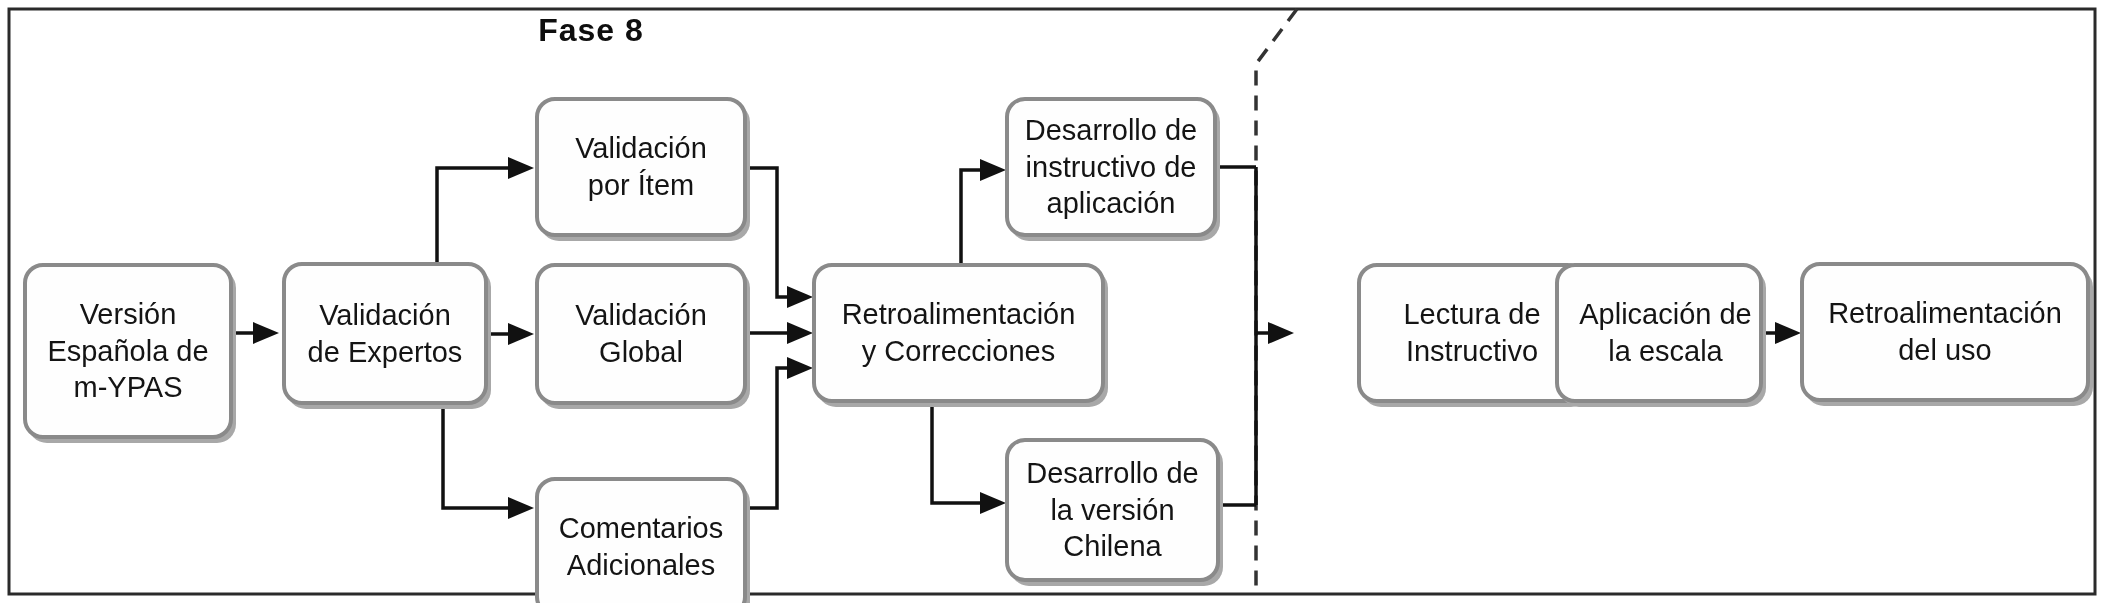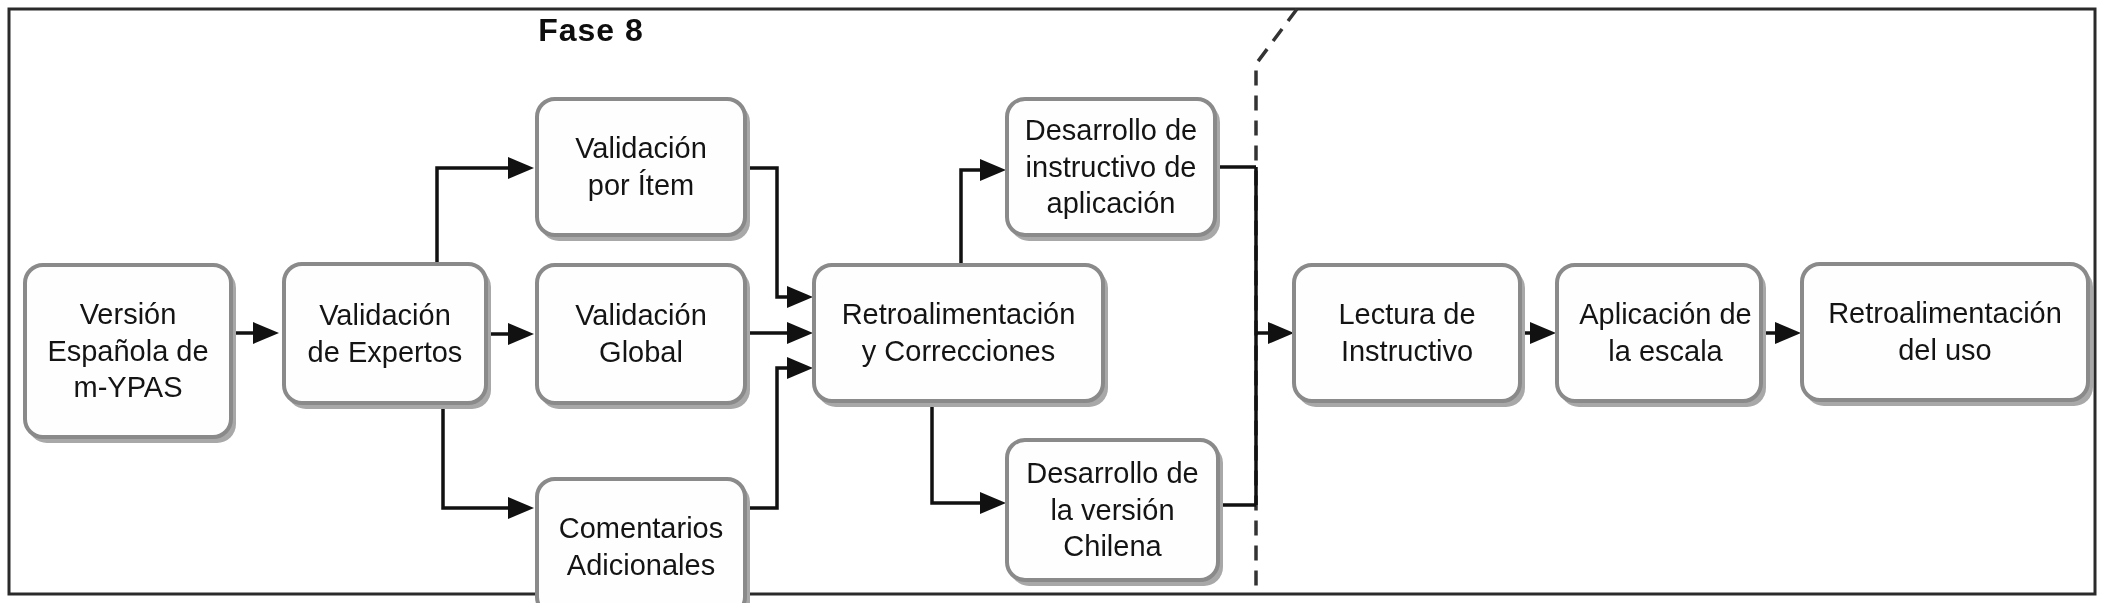--- a/index.html
+++ b/index.html
@@ -138,21 +138,21 @@
 instructivo de
 aplicación</span>
   </div>
 
   <div class="node" style="left:1005px; top:438px; width:215px; height:144px;">
     <span class="node-label">Desarrollo de
 la versión
 Chilena</span>
   </div>
 
-  <div class="node" style="left:1292px; top:263px; width:230px; height:140px;">
+  <div class="node" style="left:1357px; top:263px; width:230px; height:140px;">
     <span class="node-label">Lectura de
 Instructivo</span>
   </div>
 
   <div class="node" style="left:1555px; top:263px; width:208px; height:140px;padding-left:13px;">
     <span class="node-label">Aplicación de
 la escala</span>
   </div>
 
   <div class="node" style="left:1800px; top:262px; width:290px; height:140px;">

